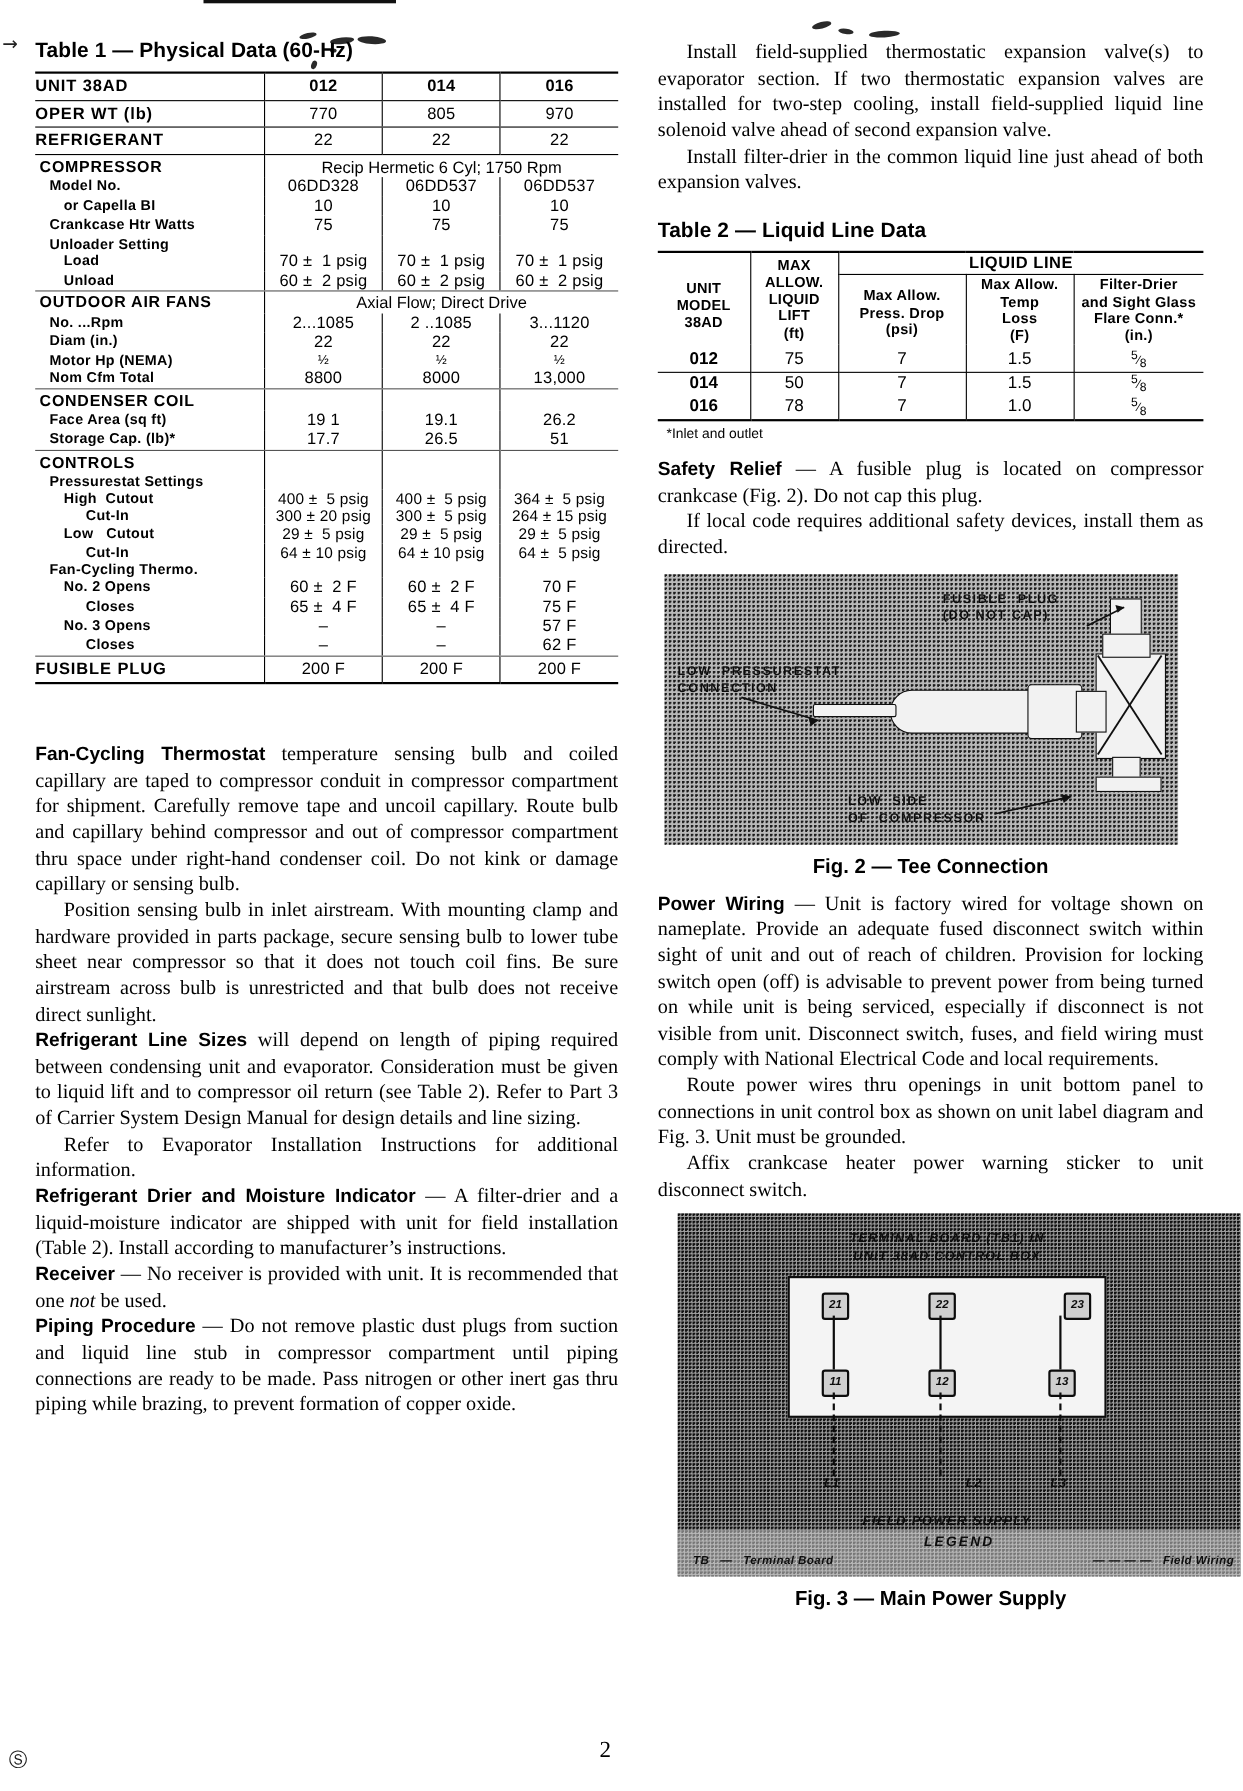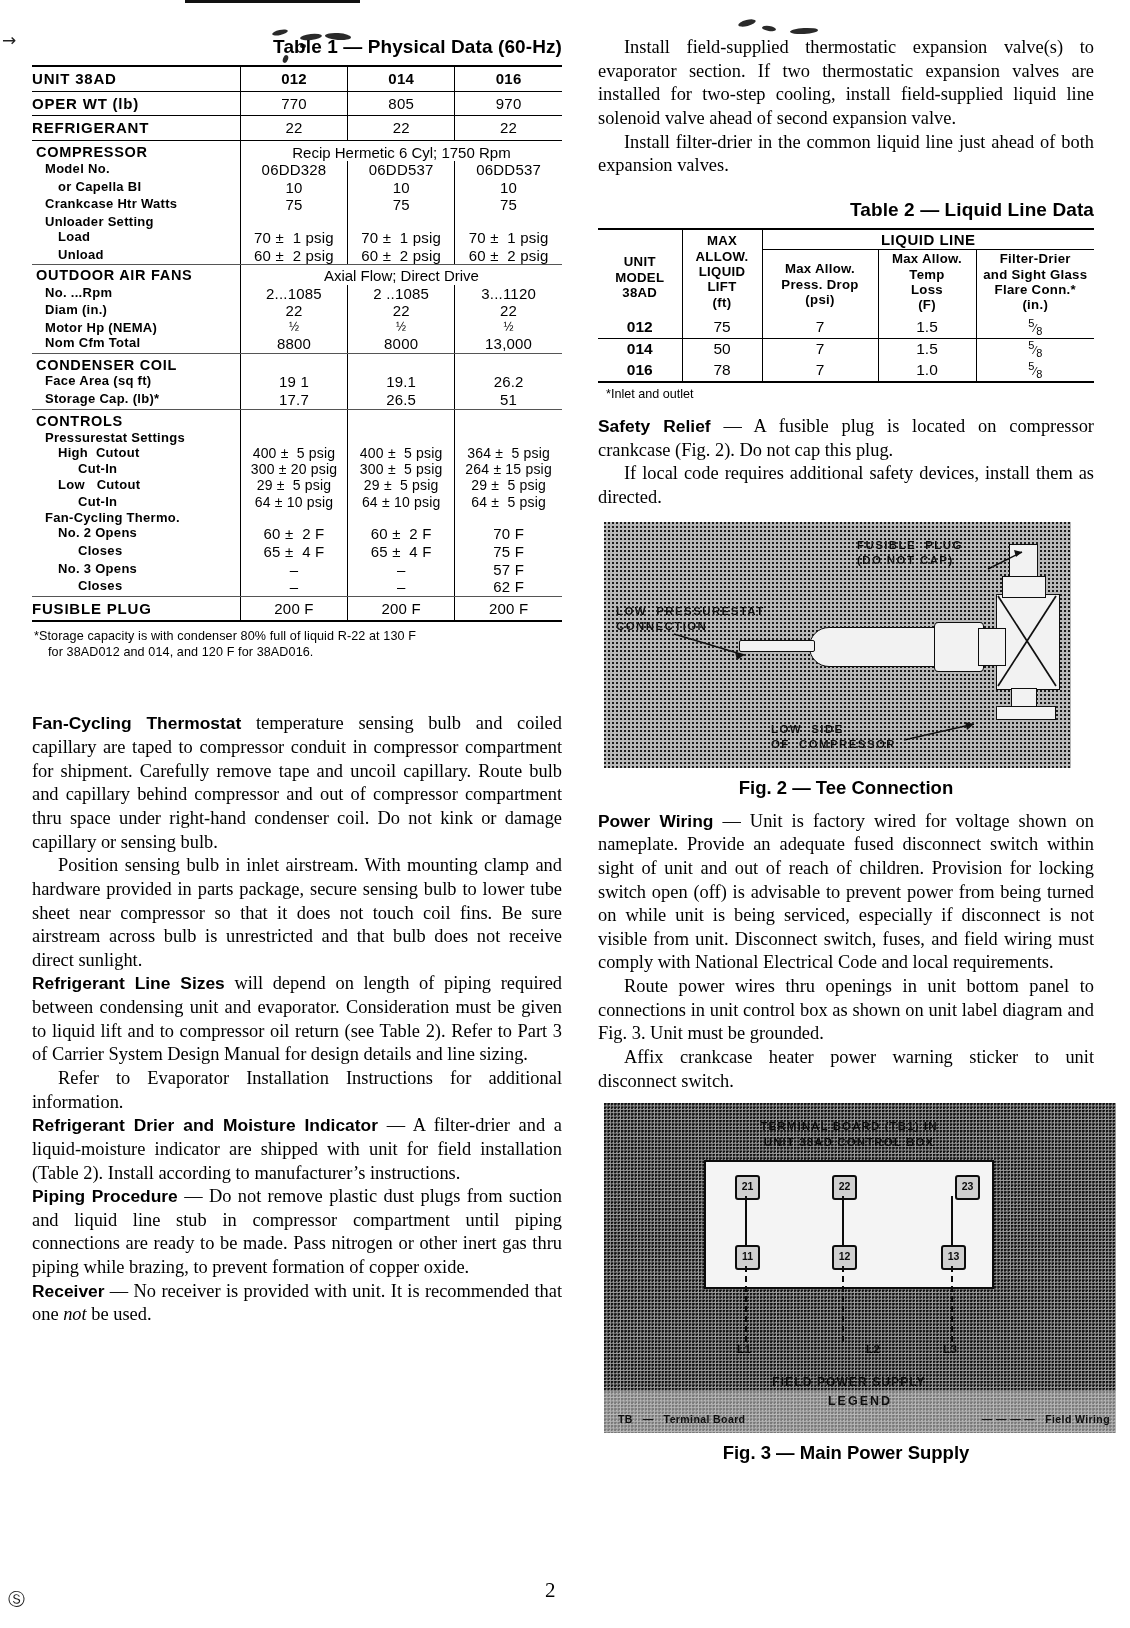--- a/index.html
+++ b/index.html
@@ -50,21 +50,21 @@
     position: absolute;
     background: #2a2a2a;
     border-radius: 50%;
   }
 
   
   h2.tbl-title {
     font-family: "Liberation Sans", sans-serif;
     font-size: 19px;
     font-weight: bold;
-    text-align: right;
+    text-align: left;
     margin: 0 0 7px 0;
     letter-spacing: .1px;
   }
   p.body {
     font-size: 18.4px;
     line-height: 1.285;
     margin: 0;
     text-align: justify;
     text-justify: inter-word;
     hyphens: none;
@@ -168,25 +168,26 @@
   .fig-wrap { position: relative; }
   .fig-box {
     position: relative;
     background-color: #b9b9b9;
     background-image:
       radial-gradient(circle at 1px 1px, #1b1b1b 1.15px, transparent 1.3px);
     background-size: 4px 4px;
     overflow: hidden;
   }
   .fig2 { width: 467px; height: 246px; margin-left: 6px; }
-  .fig3 { width: 512px; height: 330px; margin-left: 6px;
+  .fig3 { width: 512px; height: 330px; margin-left: 18px;
     background-color: #9d9d9d;
     background-image:
       radial-gradient(circle at 1px 1px, #111 1.35px, transparent 1.5px);
     background-size: 3.4px 3.4px;
+    font-style: italic;
   }
   .fig-cap {
     font-family: "Liberation Sans", sans-serif;
     font-weight: bold;
     font-size: 18.5px;
     text-align: center;
     margin: 9px 0 11px 0;
   }
   .fig-label {
     position: absolute;
@@ -481,34 +482,30 @@
 
         <tr class="hrow">
           <td class="lbl thick-bot" style="font-size:15px;letter-spacing:.8px;">FUSIBLE PLUG</td>
           <td class="val thick-bot vline">200 F</td>
           <td class="val thick-bot vline">200 F</td>
           <td class="val thick-bot vline">200 F</td>
         </tr>
       </tbody>
     </table>
 
-    <div class="tbl-note">
-      <span>*Storage capacity is with condenser 80% full of liquid R-22 at 130 F</span><br>
-      <span class="ind">for 38AD012 and 014, and 120 F for 38AD016.</span>
-    </div>
 
     <div style="height:52px;"></div>
 
     <p class="body"><span class="run-head">Fan-Cycling Thermostat</span><span> temperature sensing bulb and coiled capillary are taped to compressor conduit in compressor compartment for shipment. Carefully remove tape and uncoil capillary. Route bulb and capillary behind compressor and out of compressor compartment thru space under right-hand condenser coil. Do not kink or damage capillary or sensing bulb.</span></p>
     <p class="body indent">Position sensing bulb in inlet airstream. With mounting clamp and hardware provided in parts package, secure sensing bulb to lower tube sheet near compressor so that it does not touch coil fins. Be sure airstream across bulb is unrestricted and that bulb does not receive direct sunlight.</p>
     <p class="body"><span class="run-head">Refrigerant Line Sizes</span><span> will depend on length of piping required between condensing unit and evaporator. Consideration must be given to liquid lift and to compressor oil return (see Table 2). Refer to Part 3 of Carrier System Design Manual for design details and line sizing.</span></p>
     <p class="body indent">Refer to Evaporator Installation Instructions for additional information.</p>
     <p class="body"><span class="run-head">Refrigerant Drier and Moisture Indicator</span><span> — A filter-drier and a liquid-moisture indicator are shipped with unit for field installation (Table 2). Install according to manufacturer’s instructions.</span></p>
+    <p class="body"><span class="run-head">Receiver</span><span> — No receiver is provided with unit. It is recommended that one </span><span class="ital">not</span><span> be used.</span></p>
     <p class="body"><span class="run-head">Piping Procedure</span><span> — Do not remove plastic dust plugs from suction and liquid line stub in compressor compartment until piping connections are ready to be made. Pass nitrogen or other inert gas thru piping while brazing, to prevent formation of copper oxide.</span></p>
-    <p class="body"><span class="run-head">Receiver</span><span> — No receiver is provided with unit. It is recommended that one </span><span class="ital">not</span><span> be used.</span></p>
   </div>
 
   <div class="col-right">
 
     <p class="body indent">Install field-supplied thermostatic expansion valve(s) to evaporator section. If two thermostatic expansion valves are installed for two-step cooling, install field-supplied liquid line solenoid valve ahead of second expansion valve.</p>
     <p class="body indent">Install filter-drier in the common liquid line just ahead of both expansion valves.</p>
 
     <h2 class="tbl-title" style="margin-top:21px;">Table 2 — Liquid Line Data</h2>
 
     <table class="t2">

